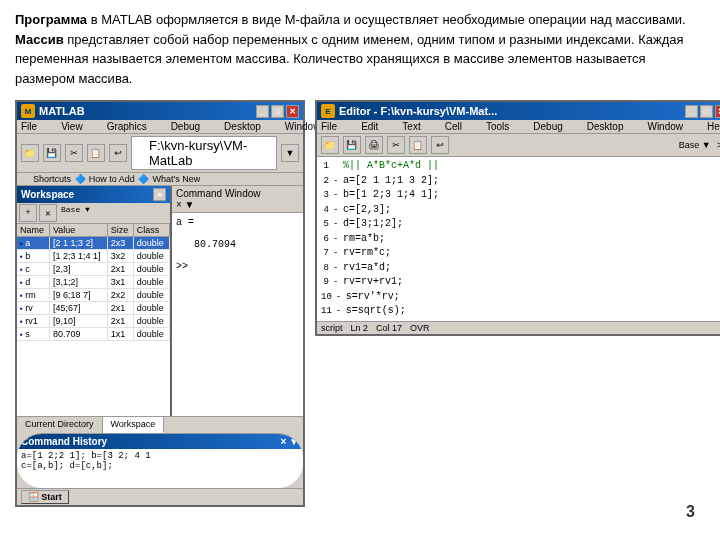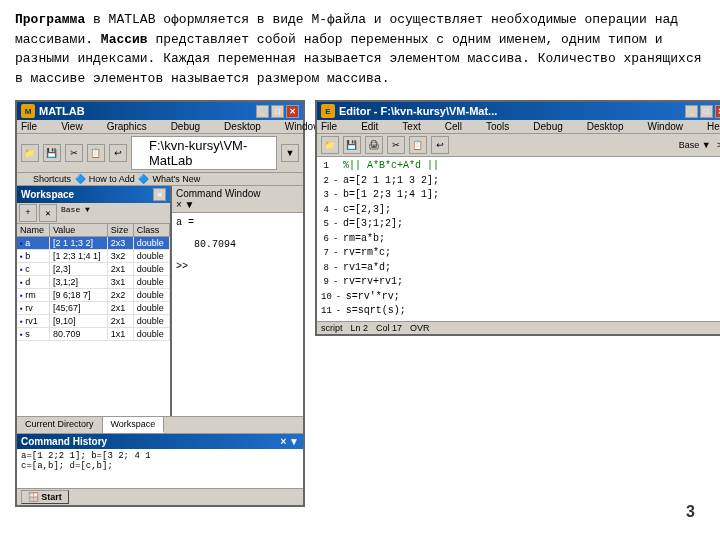--- a/index.html
+++ b/index.html
@@ -10,21 +10,20 @@
       width: 720px;
       min-height: 540px;
       padding: 10px 15px;
     }
 
     .intro-text {
       font-size: 13px;
       line-height: 1.5;
       margin-bottom: 12px;
       color: #000;
-      font-family: Liberation Mono, monospace;
     }
     .intro-text strong {
       font-weight: bold;
     }
 
     .screenshots-row {
       display: flex;
       gap: 10px;
       align-items: flex-start;
     }
@@ -230,20 +229,21 @@
       background: #fff;
       border-bottom: 2px solid #fff;
     }
 
     .cmd-history {
       background: #fff;
       border-top: 1px solid #999;
       height: 55px;
       overflow: hidden;
       font-family: Arial, sans-serif;
+      border-radius: 25px;
     }
     .cmd-history-titlebar {
       background: linear-gradient(to right, #003a7a, #1e6fcc);
       color: #fff;
       font-size: 10px;
       font-weight: bold;
       padding: 2px 4px;
       display: flex; justify-content: space-between;
     }
     .cmd-history-content {

